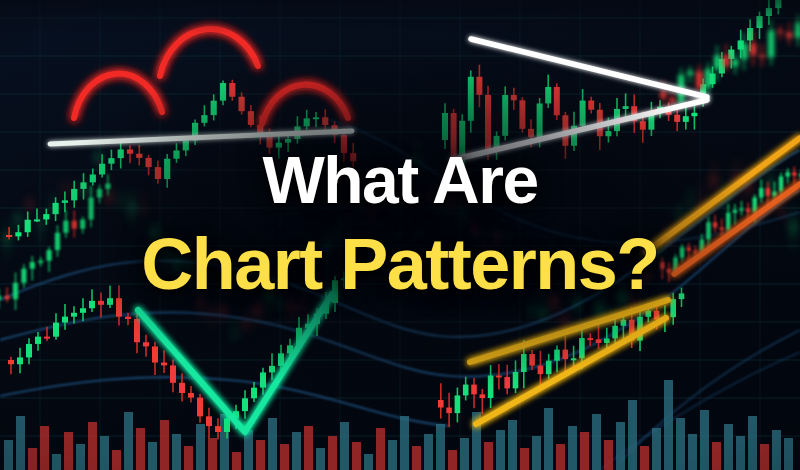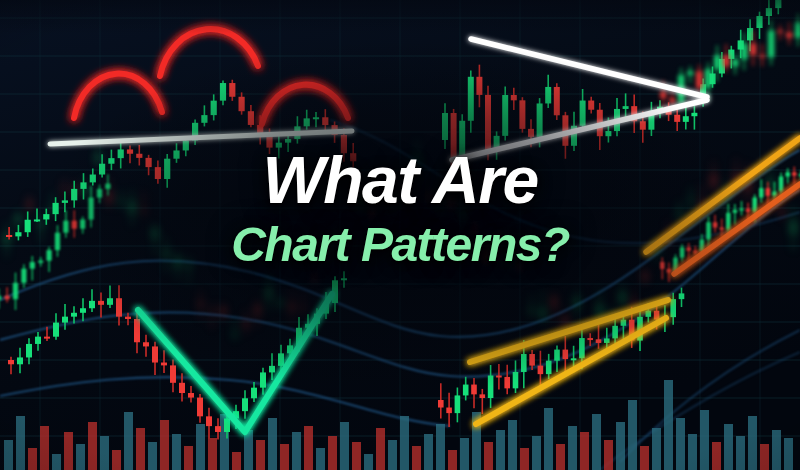--- a/index.html
+++ b/index.html
@@ -13,39 +13,38 @@
   .layer{position:absolute;inset:0;}
   svg.layer{display:block;}
   
   #title-block{
     position:absolute;
     left:0;right:0;
     top:148px;
     text-align:center;
     z-index:40;
     pointer-events:none;
-    font-style:italic;
   }
   .title-line{
     display:block;
     font-family:"Liberation Sans", sans-serif;
     font-weight:bold;
     letter-spacing:-1.5px;
     line-height:0.98;
     white-space:nowrap;
   }
   #title-line-1{
     font-size:66px;
     color:#ffffff;
     text-shadow:0 3px 14px rgba(0,0,0,.95),0 0 26px rgba(0,0,0,.85),0 1px 2px rgba(0,0,0,1);
   }
   #title-line-2{
-    font-size:48px;
-    color:#86efac;
-    margin-top:8px;
+    font-size:72px;
+    color:#fde047;
+    margin-top:16px;
     text-shadow:0 3px 14px rgba(0,0,0,.95),0 0 26px rgba(0,0,0,.85),0 1px 2px rgba(0,0,0,1);
   }
   
   #vignette{
     position:absolute;inset:0;z-index:35;pointer-events:none;
     background:
       radial-gradient(ellipse 62% 52% at 50% 46%, rgba(2,5,12,.80) 0%, rgba(2,5,12,.45) 42%, rgba(2,5,12,0) 72%),
       radial-gradient(ellipse 120% 110% at 50% 50%, rgba(0,0,0,0) 52%, rgba(0,0,0,.55) 100%);
   }
   #topfade{

